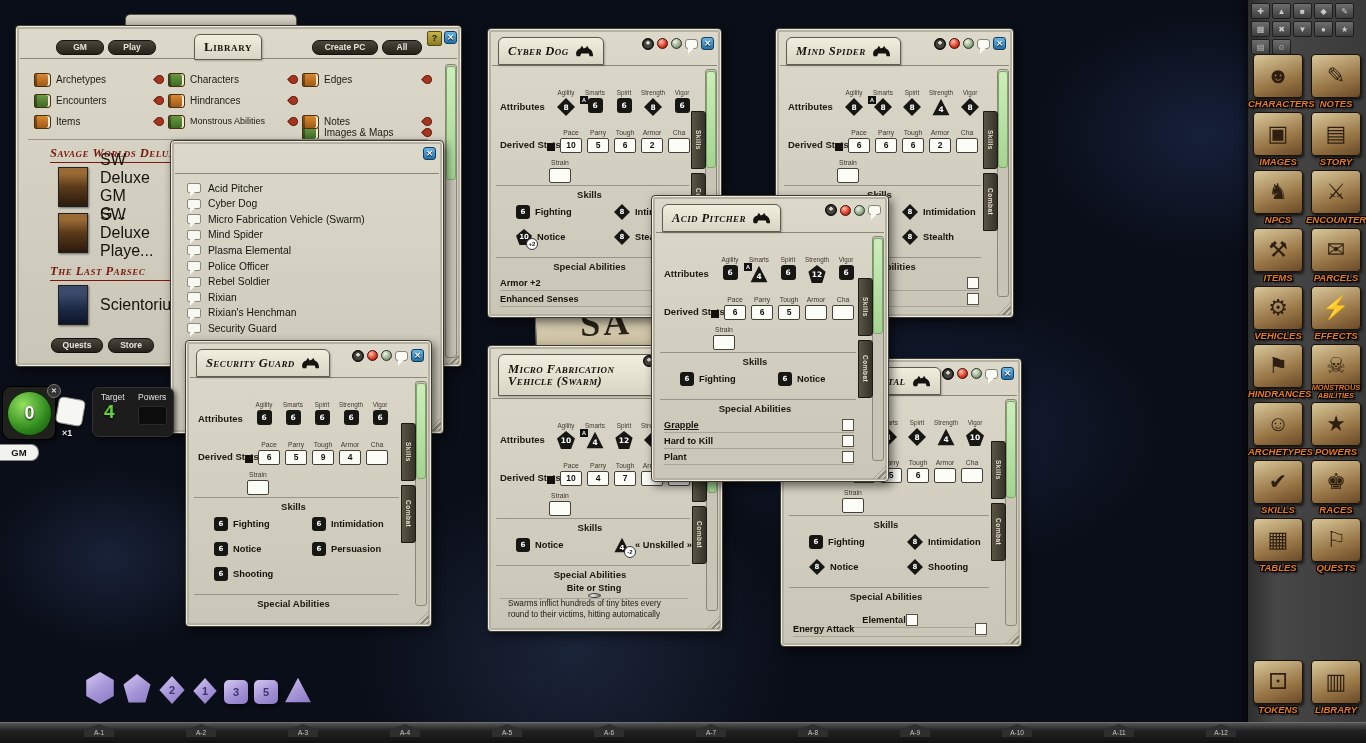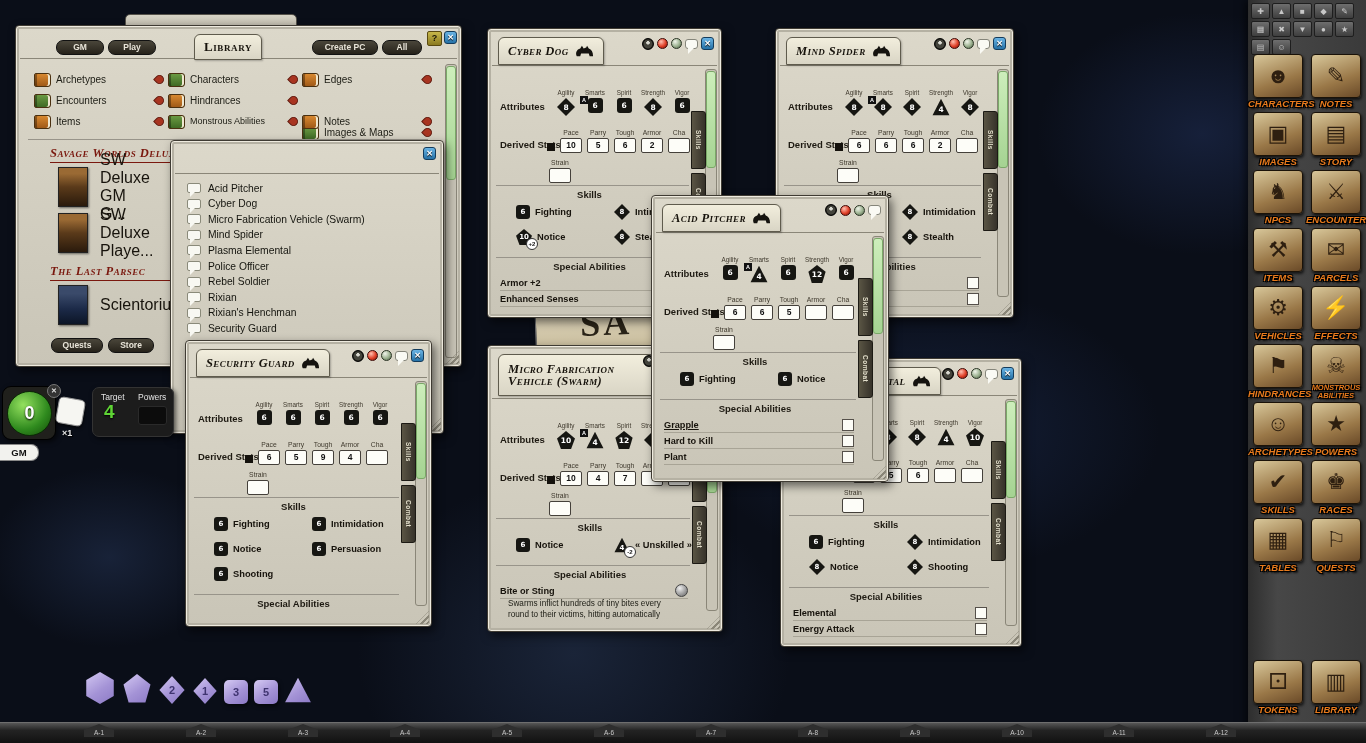--- a/index.html
+++ b/index.html
@@ -624,21 +624,21 @@
         </div>
         <div class="skill" style="left: 126px; top: 190px;">
           <div class="die sm d4">
             <span>4</span>
           </div>
           <span class="modbub">-2</span>
           <span class="sklab">« Unskilled »</span>
         </div>
         <div class="hdiv" style="top: 219px;"></div>
         <div class="sechead" style="top: 223px;">Special Abilities</div>
-        <div class="abrow" style="top: 237px; width: 188px;">
+        <div class="abrow" style="top: 237px; width: 188px; flex-direction: column;">
           <span class="ablab">Bite or Sting</span>
           <span class="abbtn"></span>
         </div>
         <div class="abtext" style="top: 253px; width: 162px;">Swarms inflict hundreds of tiny bites every round to their victims, hitting automatically</div>
         <div class="vscroll" style="top: 56px; height: 207px;">
           <div class="vthumb"></div>
         </div>
         <div class="vtab" style="top: 98px;">
           <span>Skills</span>
         </div>
@@ -742,21 +742,21 @@
           <span class="sklab">Intimidation</span>
         </div>
         <div class="skill" style="left: 126px; top: 199px;">
           <div class="die sm d8">
             <span>8</span>
           </div>
           <span class="sklab">Shooting</span>
         </div>
         <div class="hdiv" style="top: 228px;"></div>
         <div class="sechead" style="top: 232px;">Special Abilities</div>
-        <div class="abrow" style="top: 246px; width: 194px;">
+        <div class="abrow" style="top: 253px; width: 194px; justify-content: center;">
           <span class="ablab">Elemental</span>
           <span class="abcheck"></span>
         </div>
         <div class="abrow" style="top: 262px; width: 194px;">
           <span class="ablab">Energy Attack</span>
           <span class="abcheck"></span>
         </div>
         <div class="vscroll" style="top: 40px; height: 225px;">
           <div class="vthumb"></div>
         </div>

